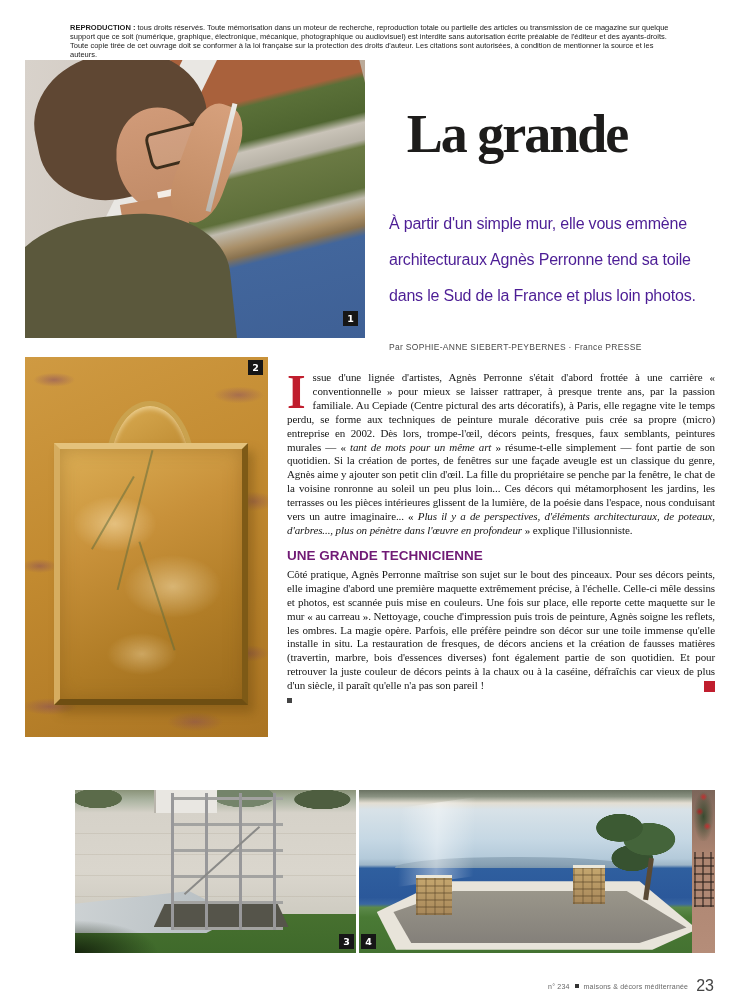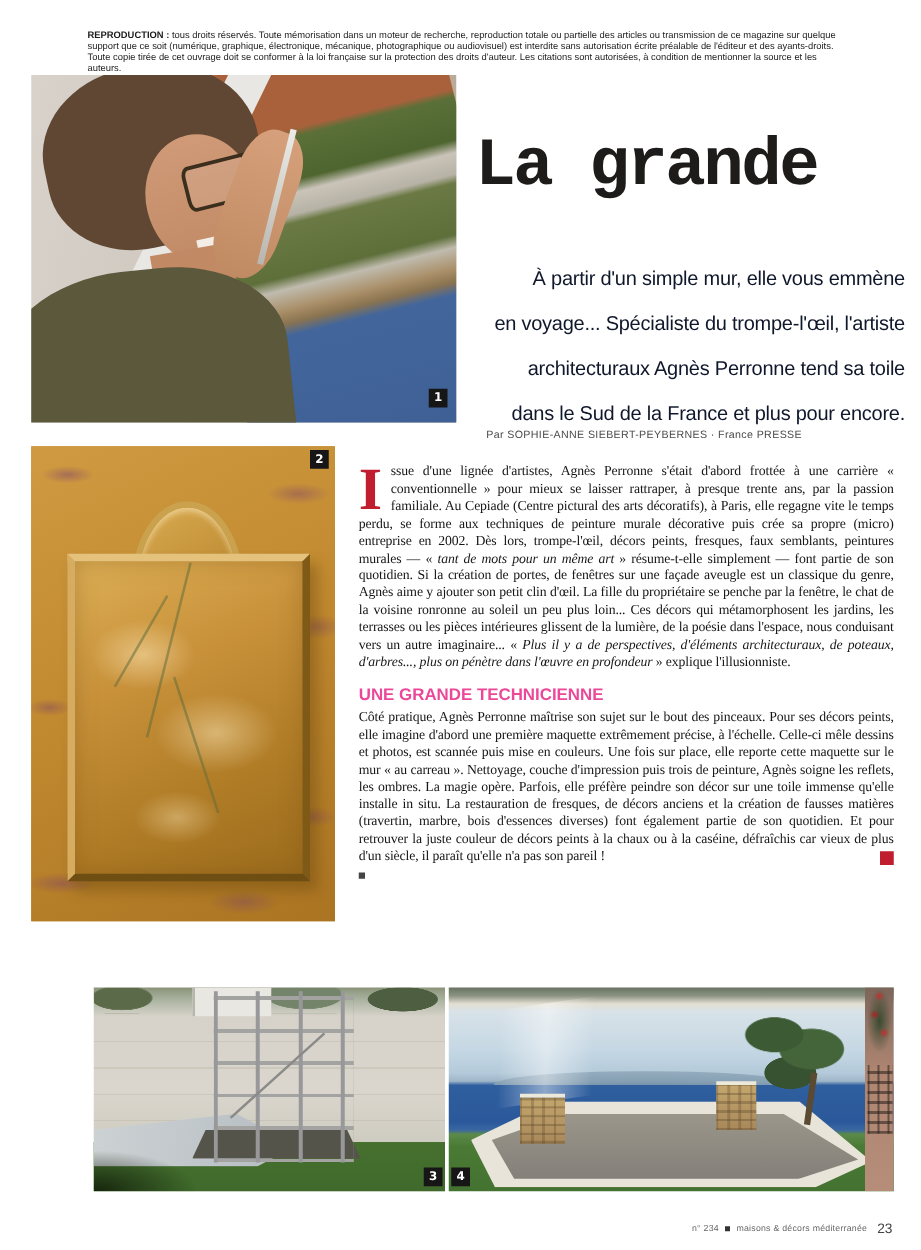--- a/index.html
+++ b/index.html
@@ -44,25 +44,25 @@
   .p1-shirt{position:absolute;left:-7%;top:56%;width:68%;height:58%;background:#5b583c;
     border-radius:45% 42% 0 0;transform:rotate(-6deg);}
   .p1-arm{position:absolute;left:46%;top:15%;width:15%;height:44%;
     background:linear-gradient(180deg,#d6a07c,#c08a62);border-radius:42%/30%;
     transform:rotate(20deg);}
   .p1-brush{position:absolute;left:57%;top:15%;width:5px;height:40%;
     background:linear-gradient(180deg,#ecebe7,#b9b6b0);transform:rotate(14deg);}
 
   
   .title{position:absolute;left:372px;top:84px;width:290px;text-align:center;
-         font-family:Liberation Mono, monospace;font-weight:bold;color:#1d1c1b;}
+         font-family:Liberation Serif, serif;font-weight:bold;color:#1d1c1b;}
   .title .l1{display:block;font-size:54px;line-height:58px;letter-spacing:-2px;}
   .title .l2{display:block;font-size:54px;line-height:55px;letter-spacing:-2px;color:#c01e2e;}
   .subtitle{position:absolute;left:389px;top:206px;width:335px;
-            font-size:16px;line-height:36px;color:#0f172a;letter-spacing:-0.2px;text-align:right;}
+            font-size:16px;line-height:36px;color:#4c1d95;letter-spacing:-0.2px;}
   .subtitle span{display:block;white-space:nowrap;}
   .byline{position:absolute;left:389px;top:333px;font-size:8.5px;color:#4a4a4a;
           letter-spacing:.3px;}
 
   
   .photo2{left:25px;top:357px;width:243px;height:380px;background-color:#c08a33;
     background-image:
       radial-gradient(ellipse 30px 10px at 12% 6%,rgba(120,60,110,.45),transparent 70%),
       radial-gradient(ellipse 36px 12px at 88% 10%,rgba(120,60,110,.40),transparent 70%),
       radial-gradient(ellipse 30px 14px at 94% 38%,rgba(115,55,105,.35),transparent 70%),
@@ -89,21 +89,21 @@
   .vein2{left:54%;top:48%;height:30%;transform:rotate(-18deg);}
   .vein3{left:36%;top:30%;height:22%;transform:rotate(30deg);}
 
   
   .article{position:absolute;left:287px;top:371px;width:428px;}
   .body{margin:0;font-family:"Liberation Serif",serif;font-size:11px;line-height:13.9px;
         color:#161616;text-align:justify;letter-spacing:-0.1px;}
   .dropcap{float:left;color:#c01e2e;font:bold 48px/40px "Liberation Serif",serif;
            margin:1px 7px 0 0;}
   .section{margin:10px 0 4px;font:bold 13.5px/16px "Liberation Sans",sans-serif;
-           color:#ec4899;}
+           color:#701a75;}
   .p2wrap{position:relative;}
   .endmark{position:absolute;right:0;bottom:1px;width:11px;height:11px;background:#c01e2e;}
   .contact{margin:5px 0 0;display:flex;align-items:center;gap:4px;
            font:italic bold 8.5px/11px "Liberation Sans",sans-serif;color:#333;}
   .contact .sq{width:5px;height:5px;background:#444;flex:none;}
 
   
   .photo3{left:75px;top:790px;width:281px;height:163px;
     background:
       linear-gradient(180deg,rgba(0,0,0,0) 0%,rgba(0,0,0,0) 76%,#47702f 76%,#3f6a2b 100%),
@@ -171,21 +171,21 @@
       radial-gradient(circle 3px at 50% 10%,#c23030,transparent 4px),
       radial-gradient(circle 3px at 30% 40%,#a82424,transparent 4px),
       radial-gradient(circle 3px at 70% 70%,#c23030,transparent 4px),
       radial-gradient(ellipse at 50% 50%,#3a4a30,transparent 75%);}
 
   
   .footer{position:absolute;top:977px;right:23px;display:flex;align-items:center;gap:5px;
           color:#666;}
   .footer .small{font-size:7px;letter-spacing:.2px;}
   .fsq{width:4px;height:4px;background:#333;}
-  .pageno{font-size:11px;color:#444;margin-left:3px;}
+  .pageno{font-size:16px;color:#444;margin-left:3px;}
 </style>
 </head>
 <body>
 
 <div class="page">
 
   <p class="notice"><b>REPRODUCTION :</b><span> tous droits réservés. Toute mémorisation dans un moteur de recherche, reproduction totale ou partielle des articles ou transmission de ce magazine sur quelque support que ce soit (numérique, graphique, électronique, mécanique, photographique ou audiovisuel) est interdite sans autorisation écrite préalable de l'éditeur et des ayants-droits. Toute copie tirée de cet ouvrage doit se conformer à la loi française sur la protection des droits d'auteur. Les citations sont autorisées, à condition de mentionner la source et les auteurs.</span></p>
 
   <div class="photo photo1">
     <div class="p1-mural"></div>
@@ -200,23 +200,22 @@
     <div class="p1-brush"></div>
     <span class="badge badge1">1</span>
   </div>
 
   <h1 class="title">
       <span class="l1">La grande</span>
     </h1>
 
   <div class="subtitle">
     <span>À partir d'un simple mur, elle vous emmène</span>
-    <span>en voyage... Spécialiste du trompe-l'œil, l'artiste</span>
     <span>architecturaux Agnès Perronne tend sa toile</span>
-    <span>dans le Sud de la France et plus pour encore.</span>
+    <span>dans le Sud de la France et plus loin photos.</span>
   </div>
 
   <p class="byline">Par SOPHIE-ANNE SIEBERT-PEYBERNES · France PRESSE</p>
 
   <div class="photo photo2">
     <div class="marble-arch"></div>
     <div class="marble-panel"></div>
     <div class="vein vein1"></div>
     <div class="vein vein2"></div>
     <div class="vein vein3"></div>

